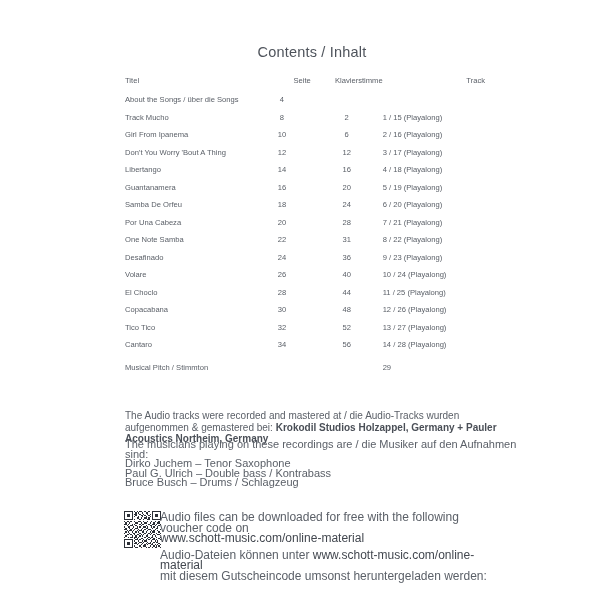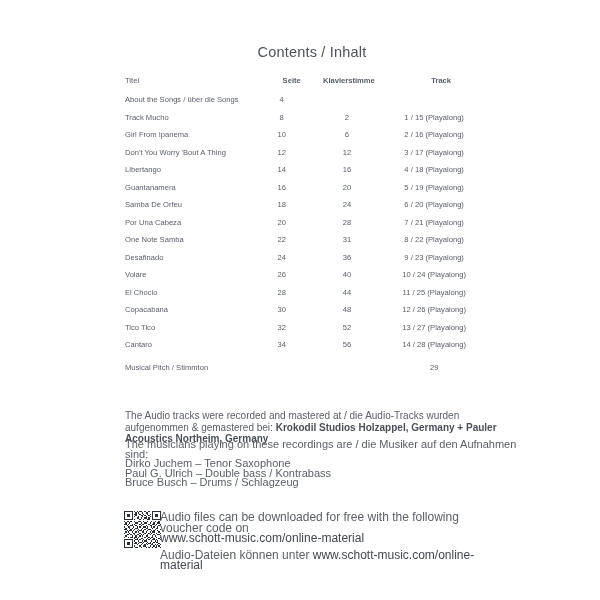--- a/index.html
+++ b/index.html
@@ -56,25 +56,25 @@
     white-space: nowrap;
   }
   .contents-table th {
     height: 21px;
     line-height: 21px;
     color: #595e66;
   }
   .col-title   { width: 134px; text-align: left; }
   .col-seite   { width: 46px;  text-align: center; }
   .col-klavier { width: 76px;  text-align: center; }
-  .col-track   { width: 104px; text-align: center; }
+  .col-track   { width: 104px; }
 
   thead .col-seite,
   thead .col-klavier,
-  thead .col-track { text-align: center; font-weight: bold; }
+  thead .col-track { text-align: right; }
   thead .col-seite   { padding-left: 20px; }
   thead .col-klavier { padding-left: 4px; }
   thead .col-track   { padding-left: 14px; }
 
   .row-spacer td { height: 5px; line-height: 5px; }
 
   
   .credits {
     position: absolute;
     left: 113px;
@@ -485,17 +485,18 @@
         </g>
       </svg>
     </div>
     <div class="voucher-text">
       <div class="para">
         <span>Audio files can be downloaded for free with the following voucher code on</span><br>
         <b>www.schott-music.com/online-material</b>
       </div>
       <div>
         <span>Audio-Dateien können unter </span><b>www.schott-music.com/online-material</b><br>
+        <span>mit diesem Gutscheincode umsonst heruntergeladen werden:</span>
       </div>
     </div>
   </div>
 
 </div>
 
 </body></html>

